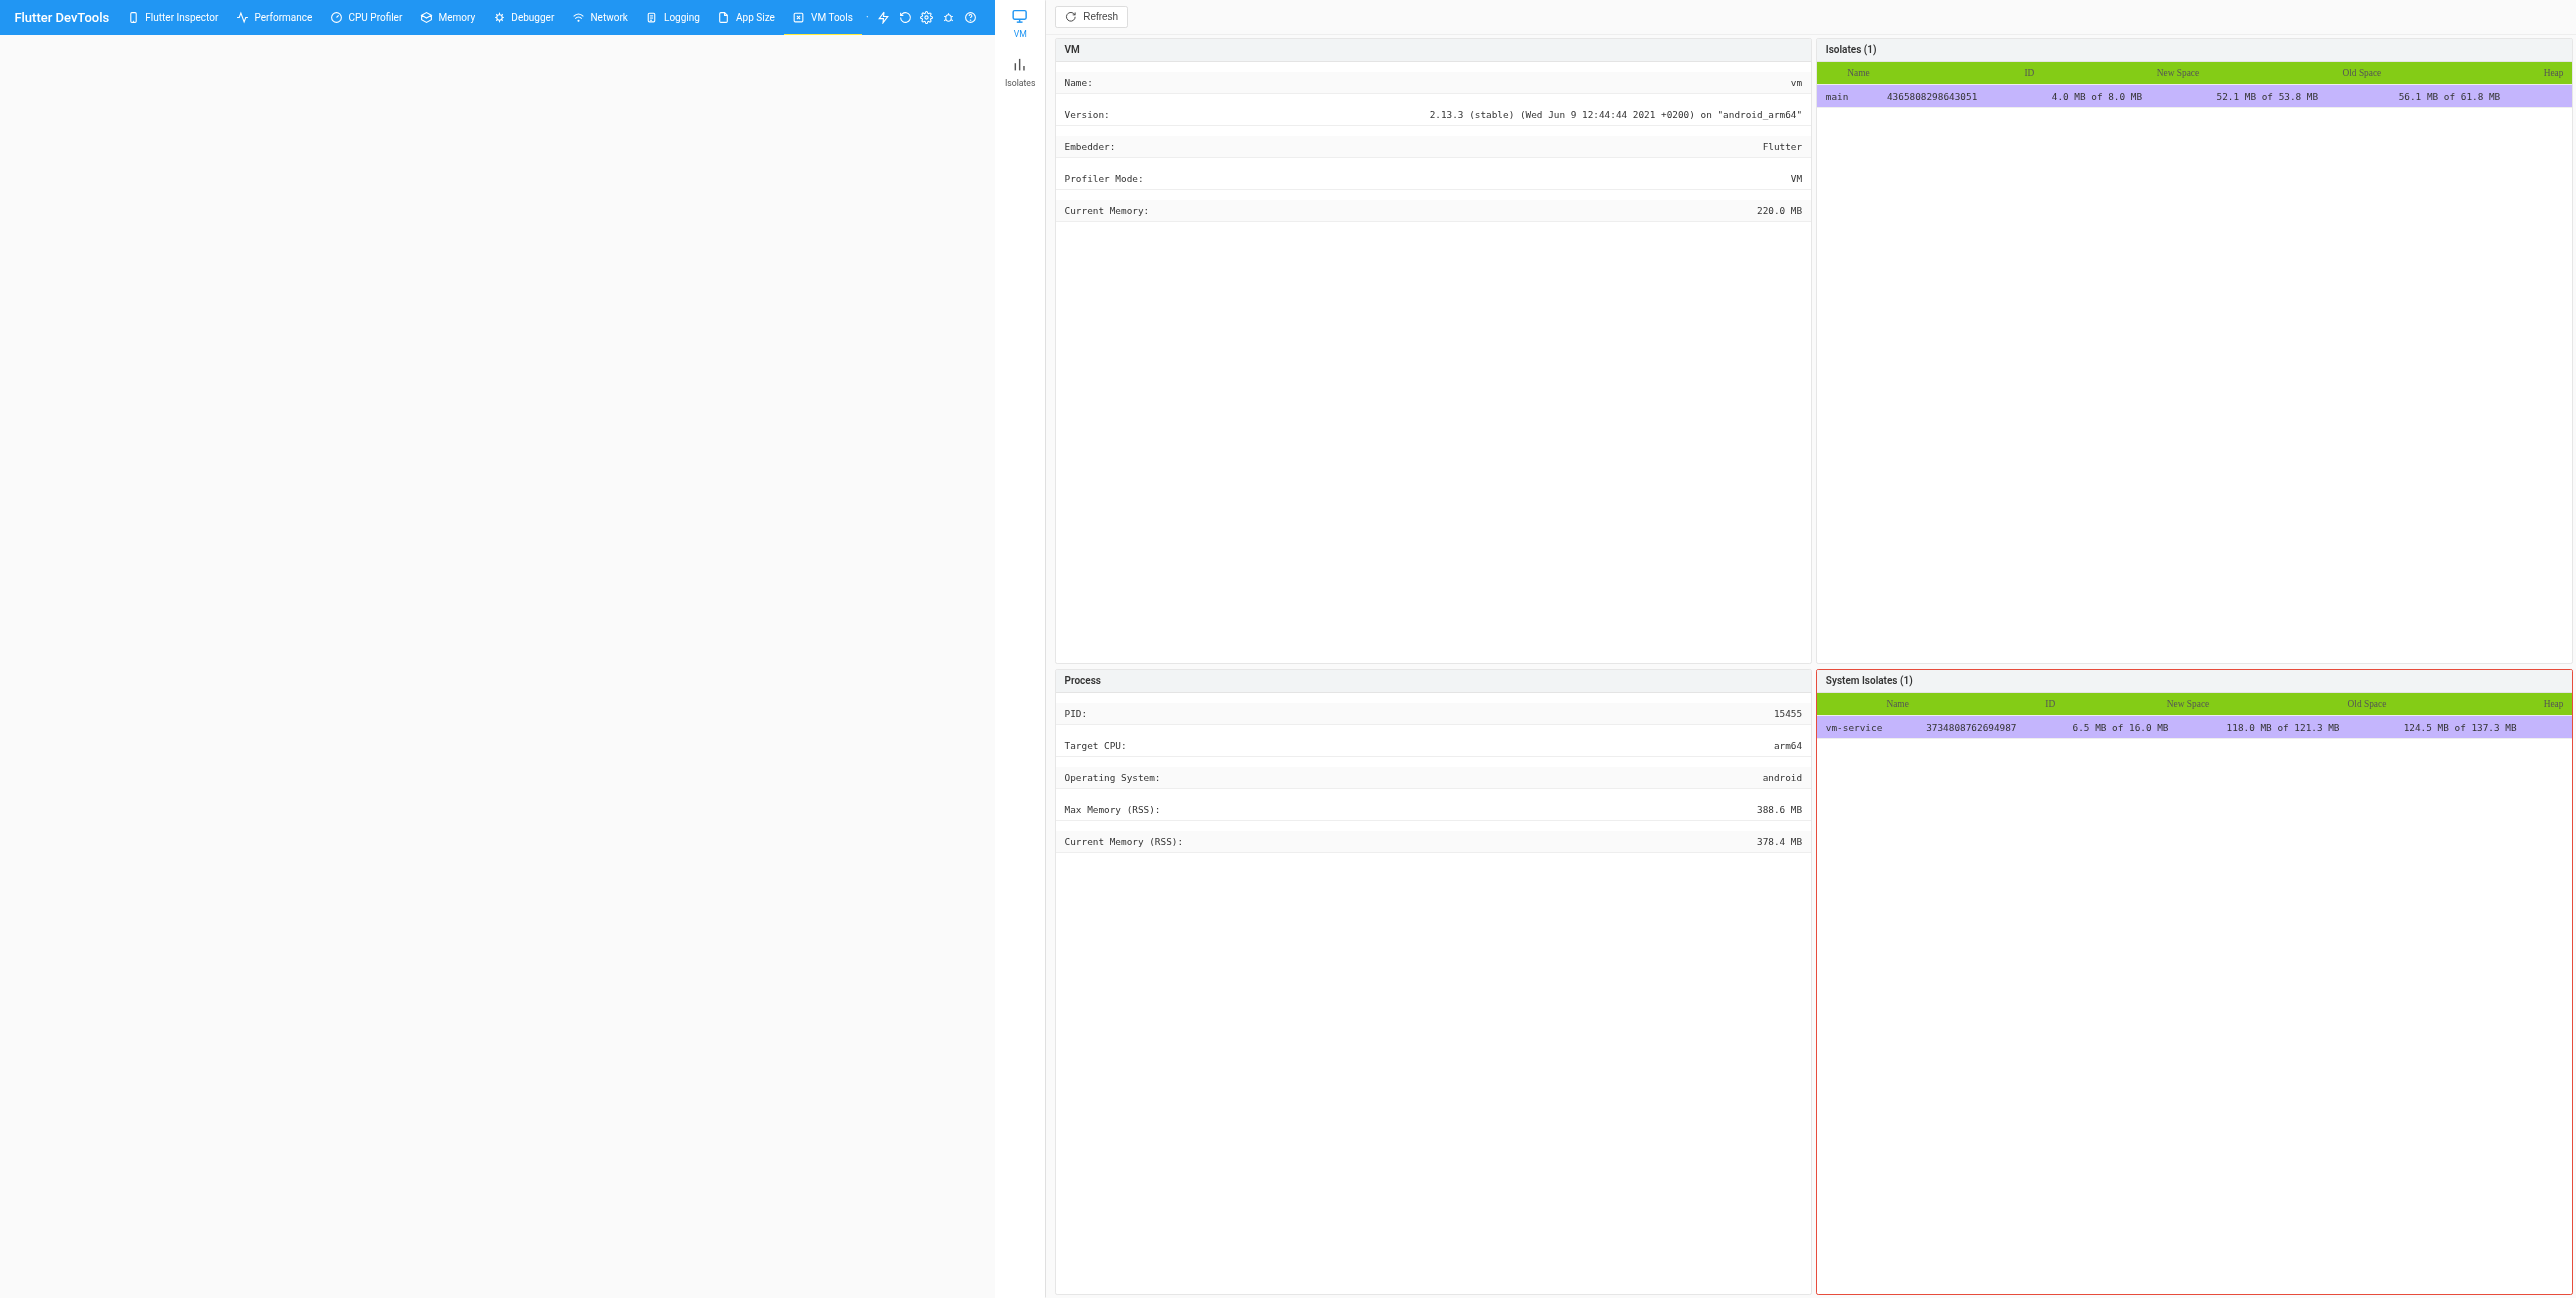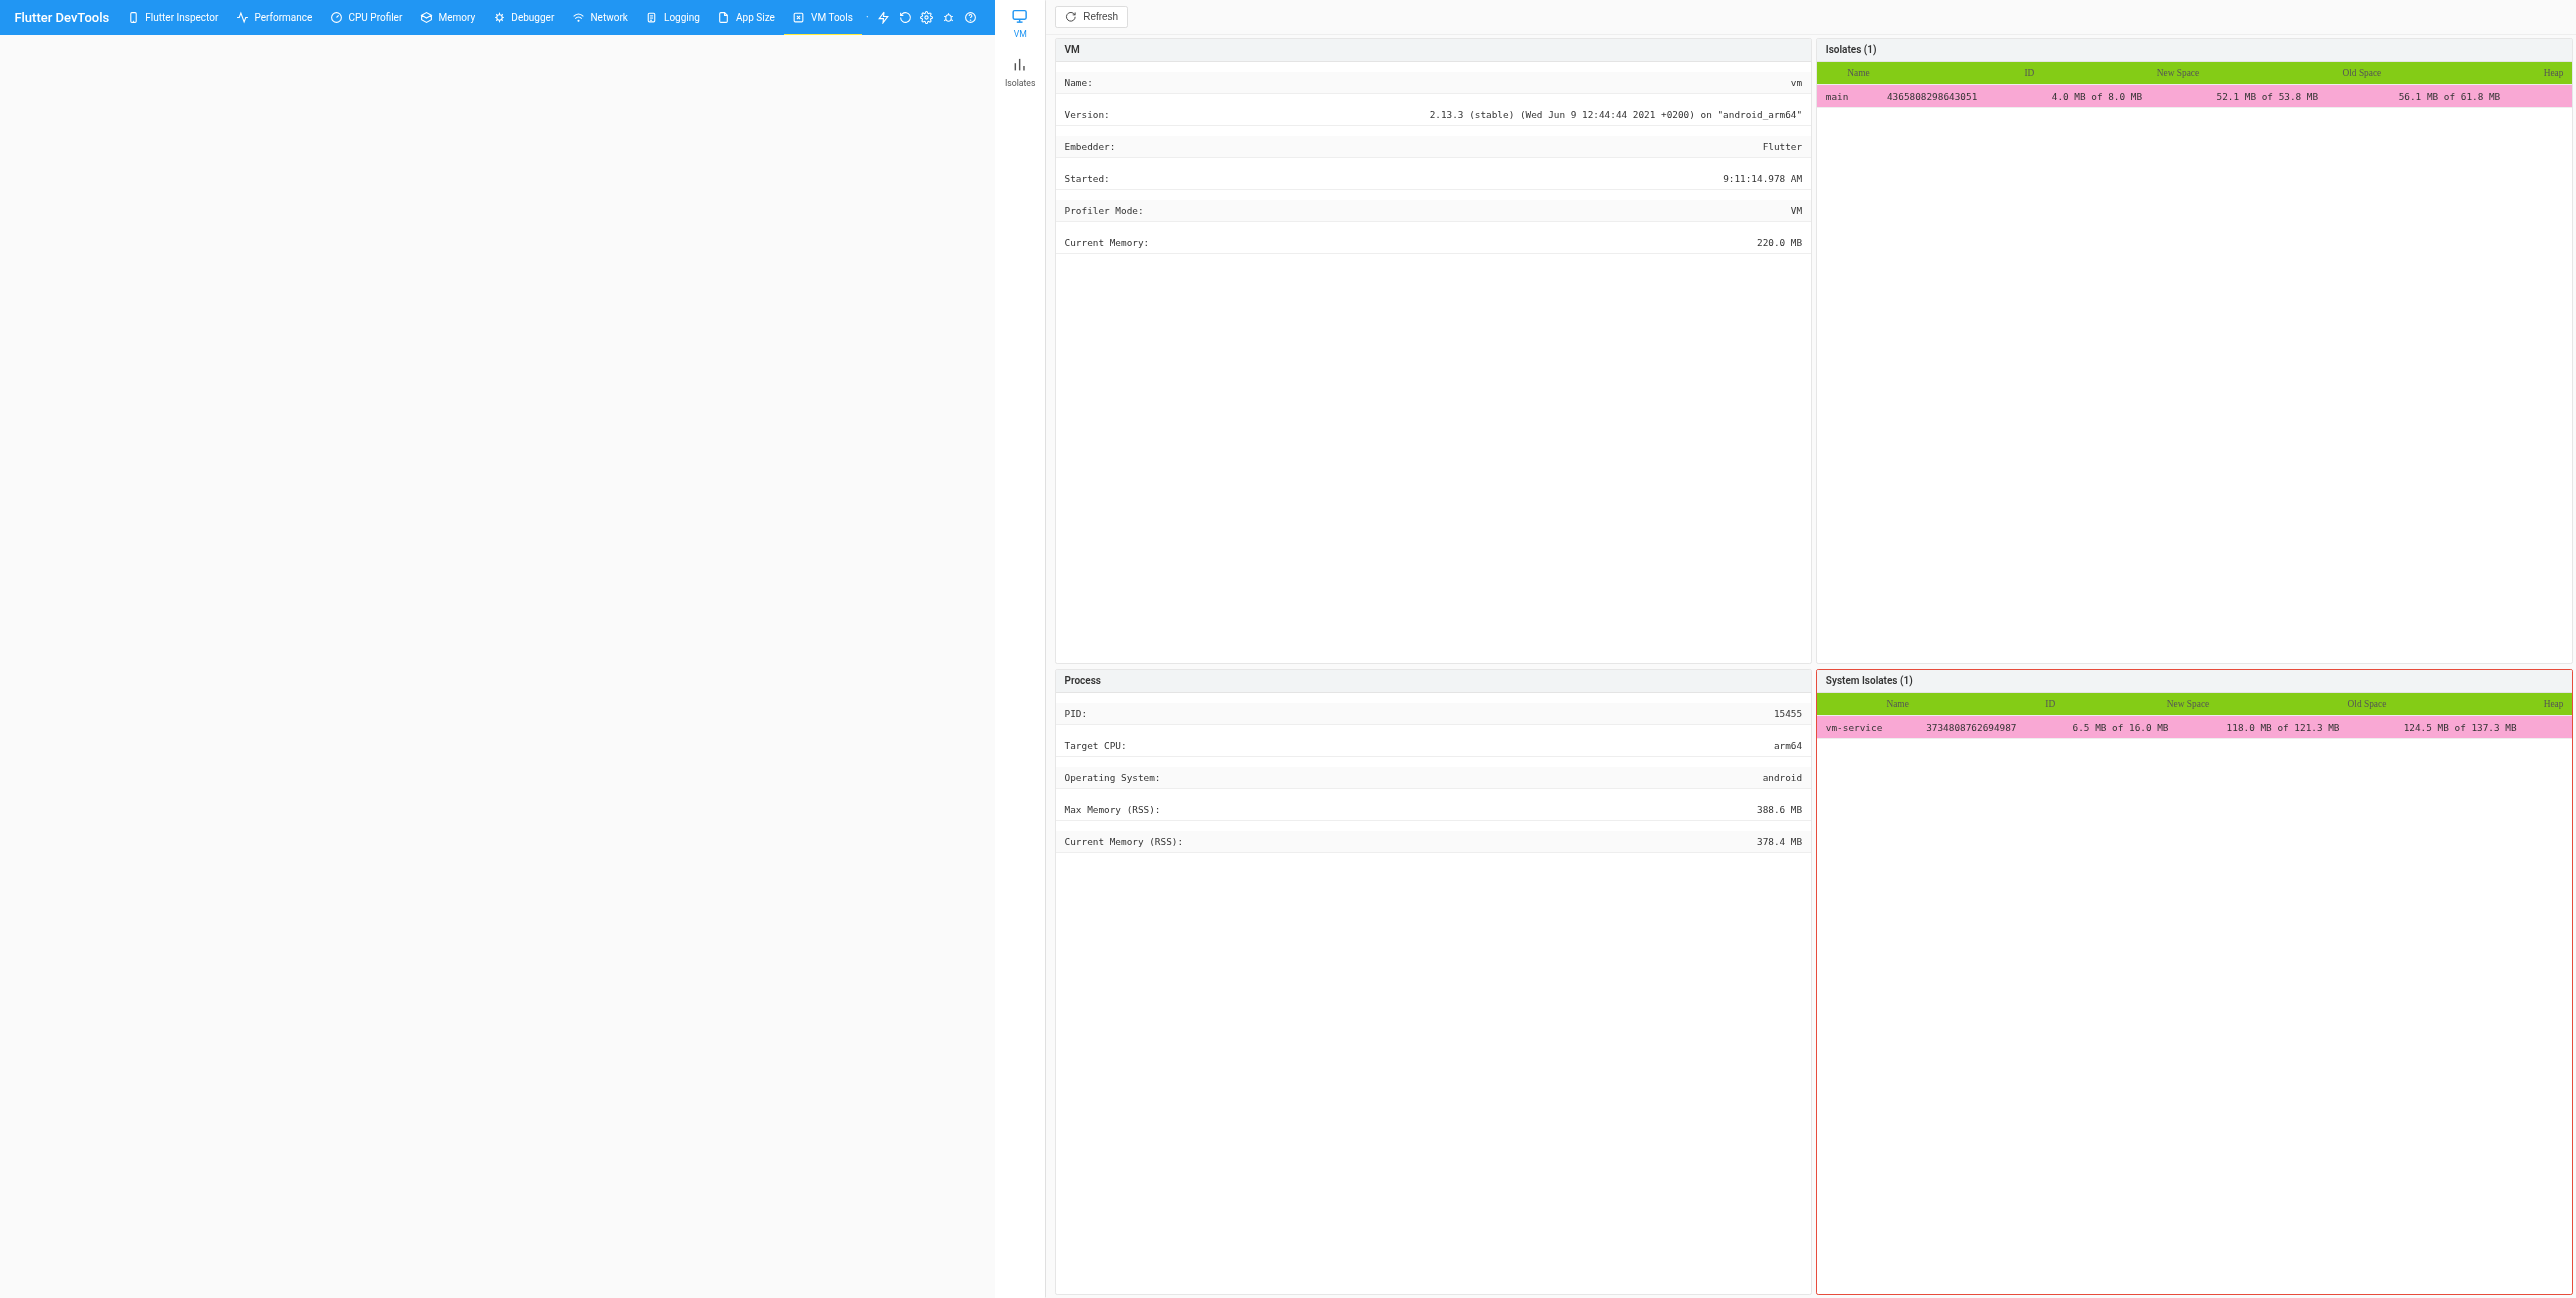--- a/index.html
+++ b/index.html
@@ -25,21 +25,21 @@
 .panel { background: #fff; border: 0.7px solid #e6e6e6; border-radius: 2.2px; display: flex; flex-direction: column; min-height: 0; overflow: hidden; }
 .panel.highlight { border: 1.4px solid #e74c3c; }
 .panel-header { background: #f2f4f5; border-bottom: 0.7px solid #e4e4e4; padding: 5.8px 8.7px; font-weight: 600; font-size: 10px; }
 .panel-body { flex: 1; overflow-y: auto; min-height: 0; font-size: 9.4px; }
 .kv-row { display: flex; justify-content: space-between; padding: 5px 8.7px; border-bottom: 0.7px solid #eee; font-family: "SFMono-Regular", Menlo, Consolas, monospace; margin-top: 10px; }
 .kv-row:nth-child(odd) { background: #fafafa; }
 .kv-row .k { color: #333; }
 .kv-row .v { color: #333; text-align: right; }
 .iso-table { width: 100%; border-collapse: collapse; }
 .iso-table th { text-align: right; font-weight: 400; color: #555; padding: 5.8px 8.7px; border-bottom: 0.7px solid #eee; background: #84cc16; font-family: Liberation Serif, serif; }
-.iso-table td { padding: 5.8px 8.7px; font-family: "SFMono-Regular", Menlo, Consolas, monospace; background: #f9a8d4; border-bottom: 0.7px solid #eee; white-space: nowrap; }
+.iso-table td { padding: 5.8px 8.7px; font-family: "SFMono-Regular", Menlo, Consolas, monospace; background: #c4b5fd; border-bottom: 0.7px solid #eee; white-space: nowrap; }
 </style>
 </head>
 <body>
 
 <div class="app">
   <div class="topbar">
     <span class="brand">Flutter DevTools</span>
     <div class="topnav">
       <div class="tab">
         <span class="icon">
@@ -222,24 +222,20 @@
                 <span class="k">Name:</span>
                 <span class="v">vm</span>
               </div>
               <div class="kv-row">
                 <span class="k">Version:</span>
                 <span class="v">2.13.3 (stable) (Wed Jun 9 12:44:44 2021 +0200) on "android_arm64"</span>
               </div>
               <div class="kv-row">
                 <span class="k">Embedder:</span>
                 <span class="v">Flutter</span>
-              </div>
-              <div class="kv-row">
-                <span class="k">Started:</span>
-                <span class="v">9:11:14.978 AM</span>
               </div>
               <div class="kv-row">
                 <span class="k">Profiler Mode:</span>
                 <span class="v">VM</span>
               </div>
               <div class="kv-row">
                 <span class="k">Current Memory:</span>
                 <span class="v">220.0 MB</span>
               </div>
             </div>

